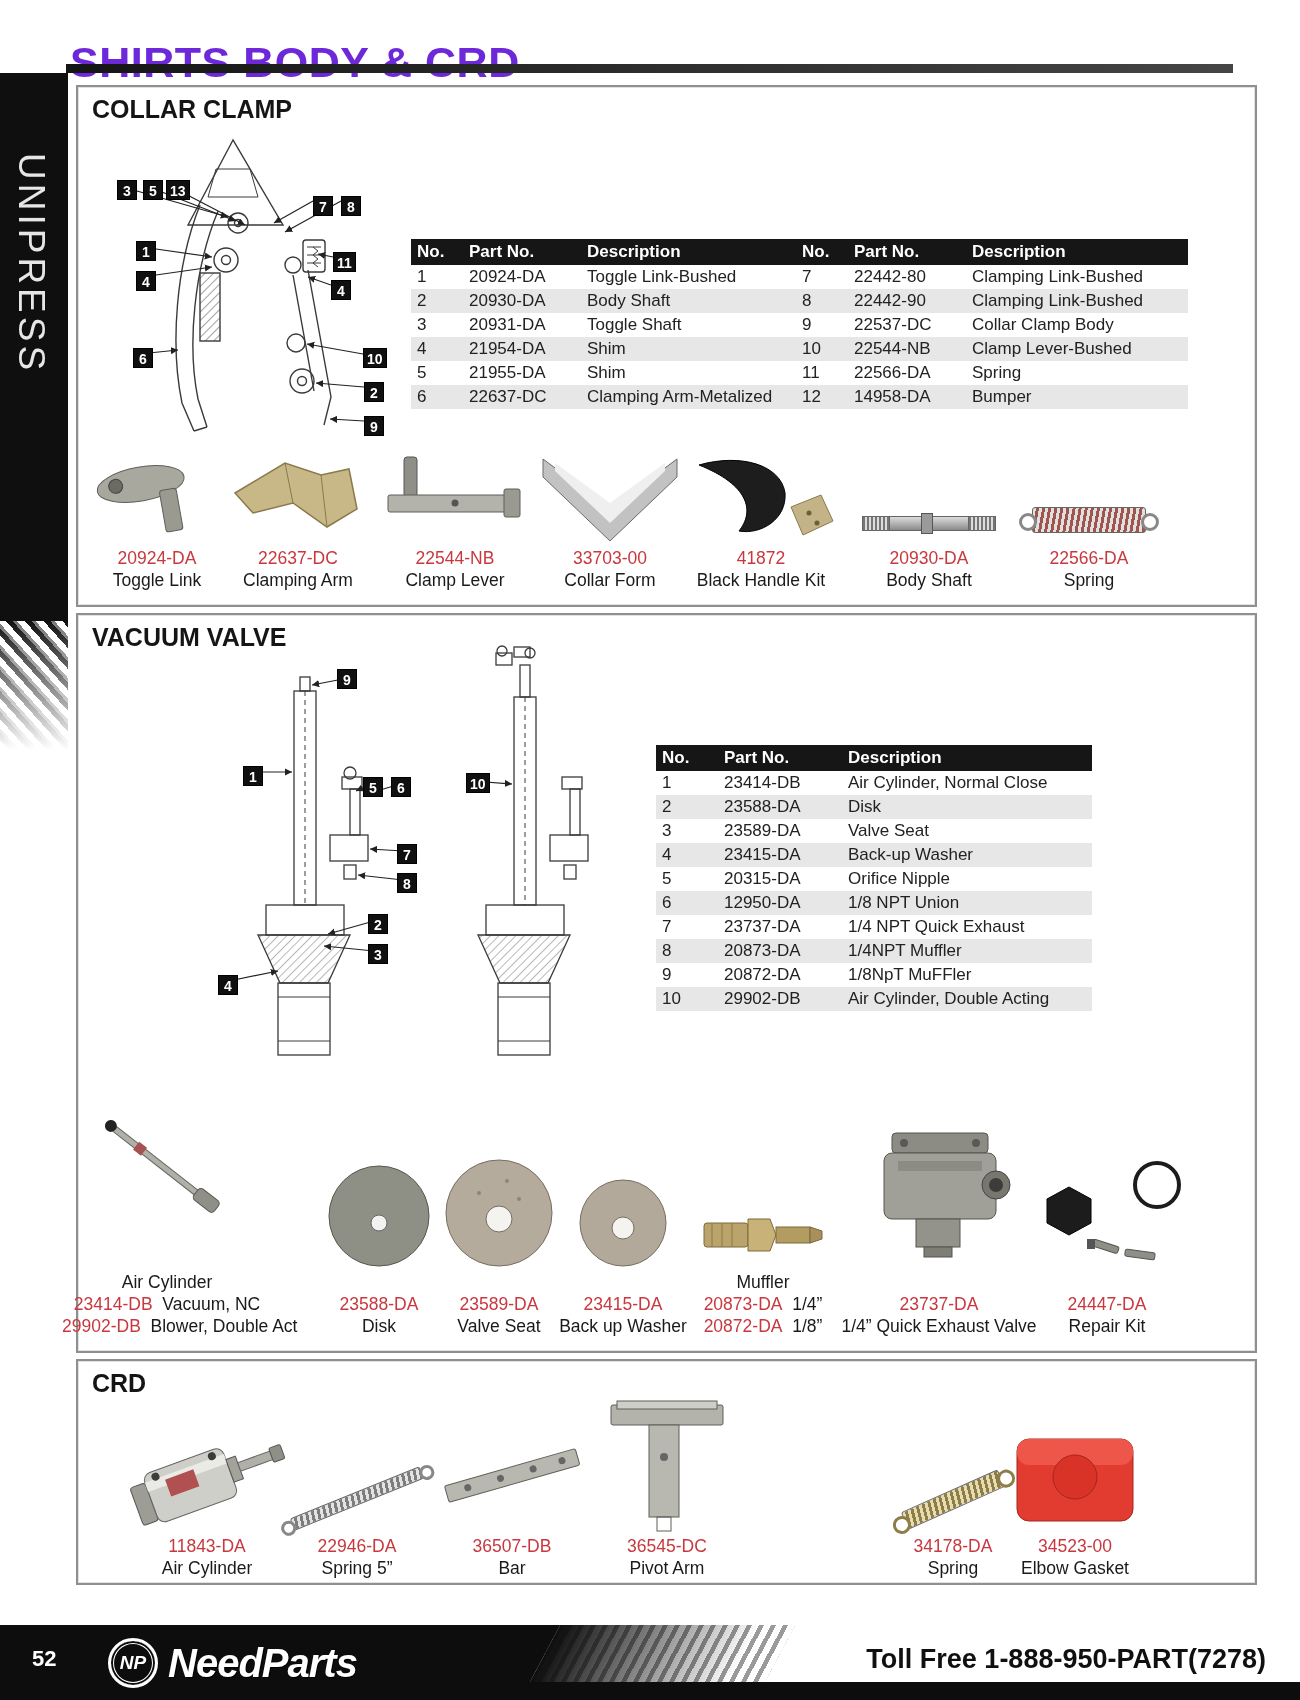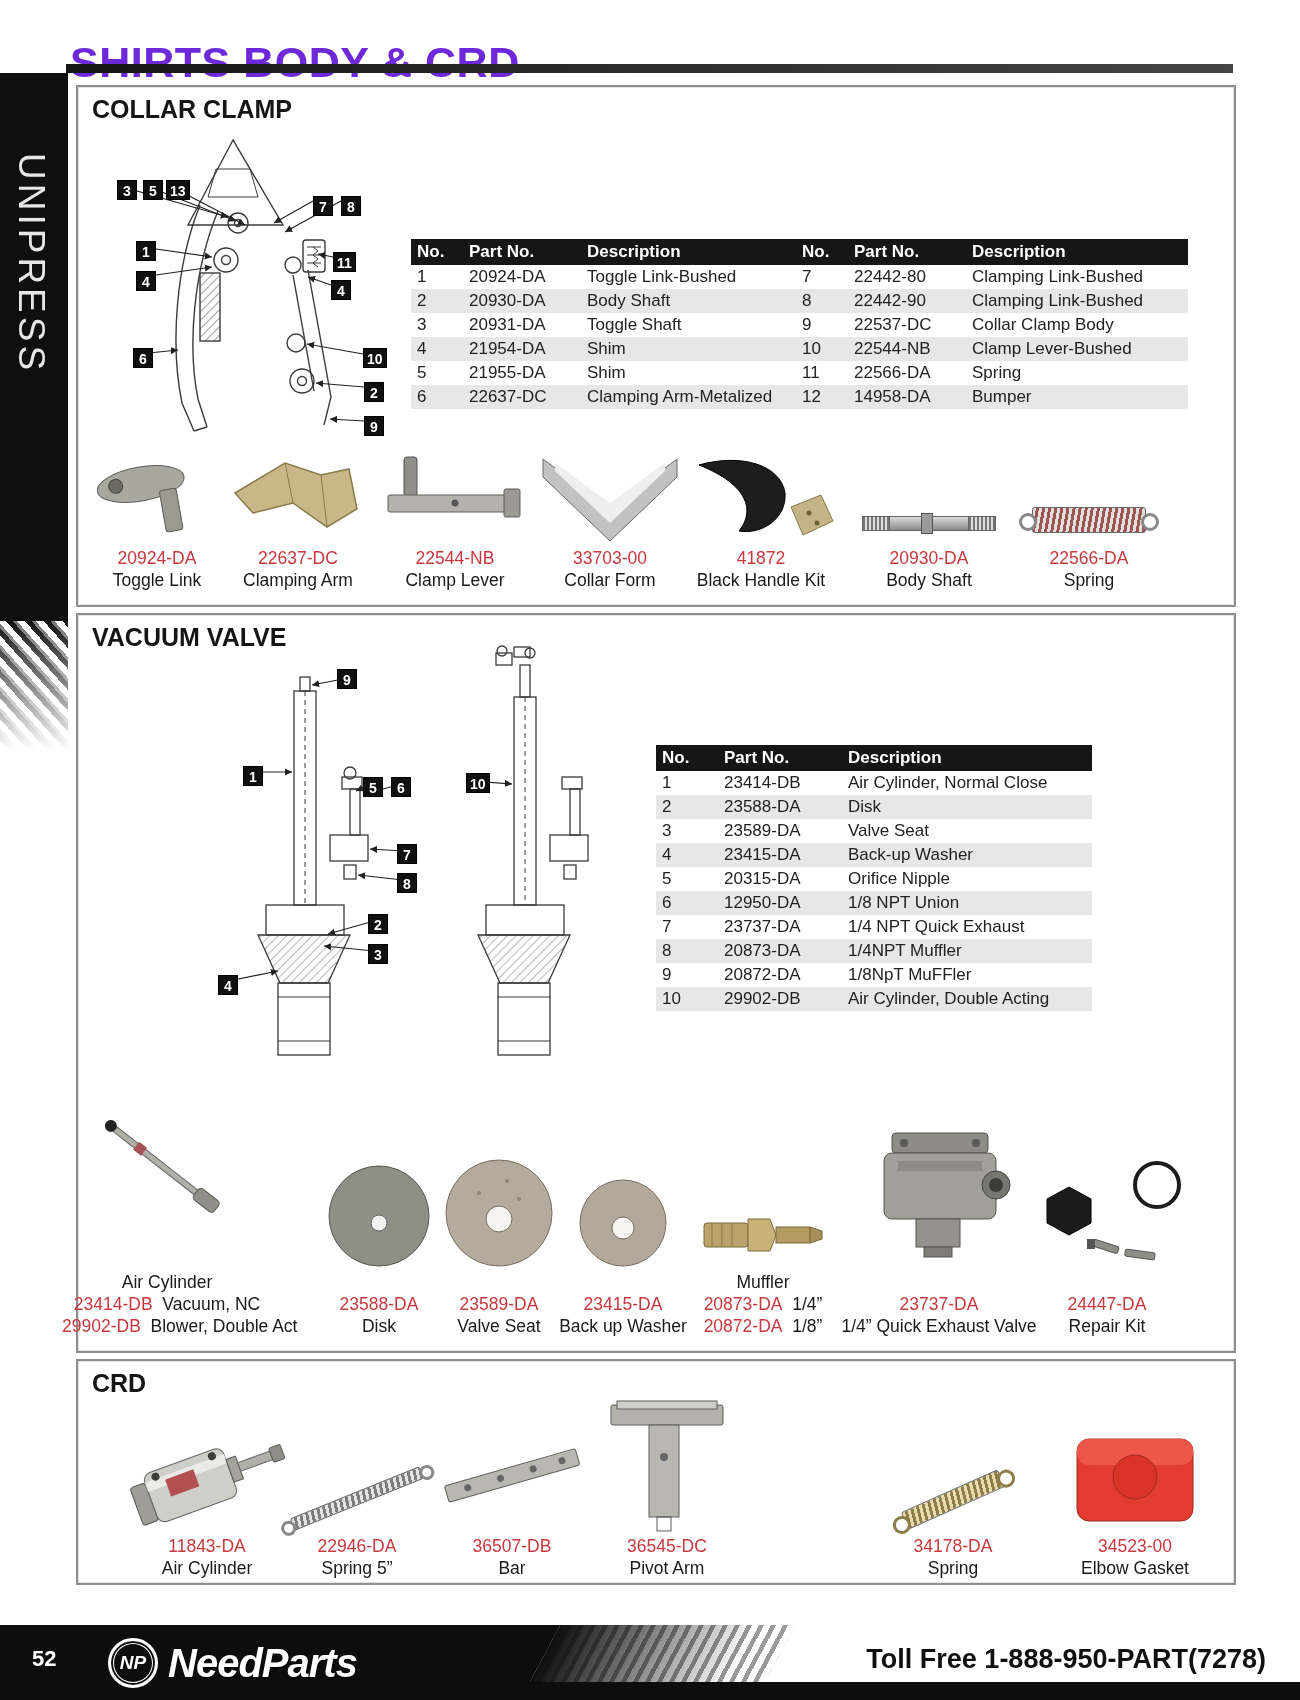--- a/index.html
+++ b/index.html
@@ -15,21 +15,21 @@
   .sidebar{position:absolute;left:0;top:73px;width:68px;height:548px;background:#0f0f0f;}
   .sidebar-label{position:absolute;left:10px;top:80px;writing-mode:vertical-rl;
                  font-size:37px;color:#e6e6e6;letter-spacing:4px;}
   .sidebar-fade{position:absolute;left:0;top:621px;width:68px;height:140px;
                 background:repeating-linear-gradient(48deg,#111 0 5px,#777 5px 8px,#fff 8px 14px);}
   .sidebar-fade:after{content:"";position:absolute;inset:0;
                 background:linear-gradient(to bottom,rgba(255,255,255,0) 0%,#fff 92%);}
 
   
   .panel{position:absolute;left:76px;width:1156px;background:#fff;
-         border:2px solid #8f8f8f;box-shadow:inset 0 0 0 1px #e2e2e2;}
+         border:2px solid #8f8f8f;box-shadow:inset 0 0 0 1px #e2e2e2;padding-left:21px;}
   .panel-title{position:absolute;left:14px;top:8px;font-size:25px;font-weight:bold;color:#151515;}
   #panel-collar{top:85px;height:518px;}
   #panel-vacuum{top:613px;height:736px;}
   #panel-crd{top:1359px;height:222px;}
 
   
   table.parts{border-collapse:collapse;position:absolute;font-size:17px;}
   table.parts th{background:#161616;color:#fff;text-align:left;font-weight:bold;
                  padding:3px 6px;font-size:17px;}
   table.parts td{padding:2px 6px;color:#222;}
@@ -654,21 +654,21 @@
           <div class="coil coil-brass" style="width:104px;height:17px;">
             <div class="hook" style="left:-14px;top:2px;border-color:#8d7d48;"></div>
             <div class="hook" style="right:-14px;top:2px;border-color:#8d7d48;"></div>
           </div>
         </div>
       </div>
       <div class="cap-line red">34178-DA</div>
       <div class="cap-line blk">Spring</div>
     </div>
 
-    <div class="prod crd-prod" style="left:972px;">
+    <div class="prod crd-prod" style="left:912px;">
       <div class="img">
         <svg width="140" height="110" viewBox="0 0 140 110">
           <rect x="12" y="14" width="116" height="82" rx="12" fill="#e23b30" stroke="#a32620"></rect>
           <rect x="12" y="14" width="116" height="26" rx="12" fill="#ee564a"></rect>
           <circle cx="70" cy="52" r="22" fill="#d93328" stroke="#a32620"></circle>
         </svg>
       </div>
       <div class="cap-line red">34523-00</div>
       <div class="cap-line blk">Elbow Gasket</div>
     </div>

